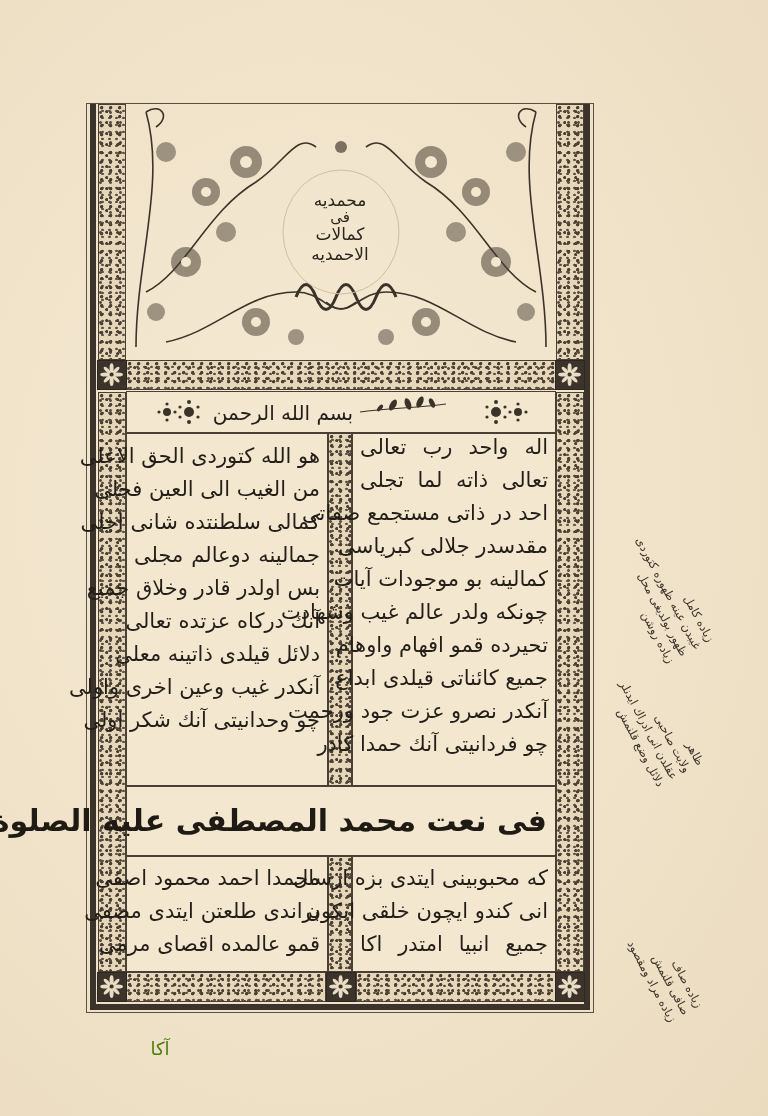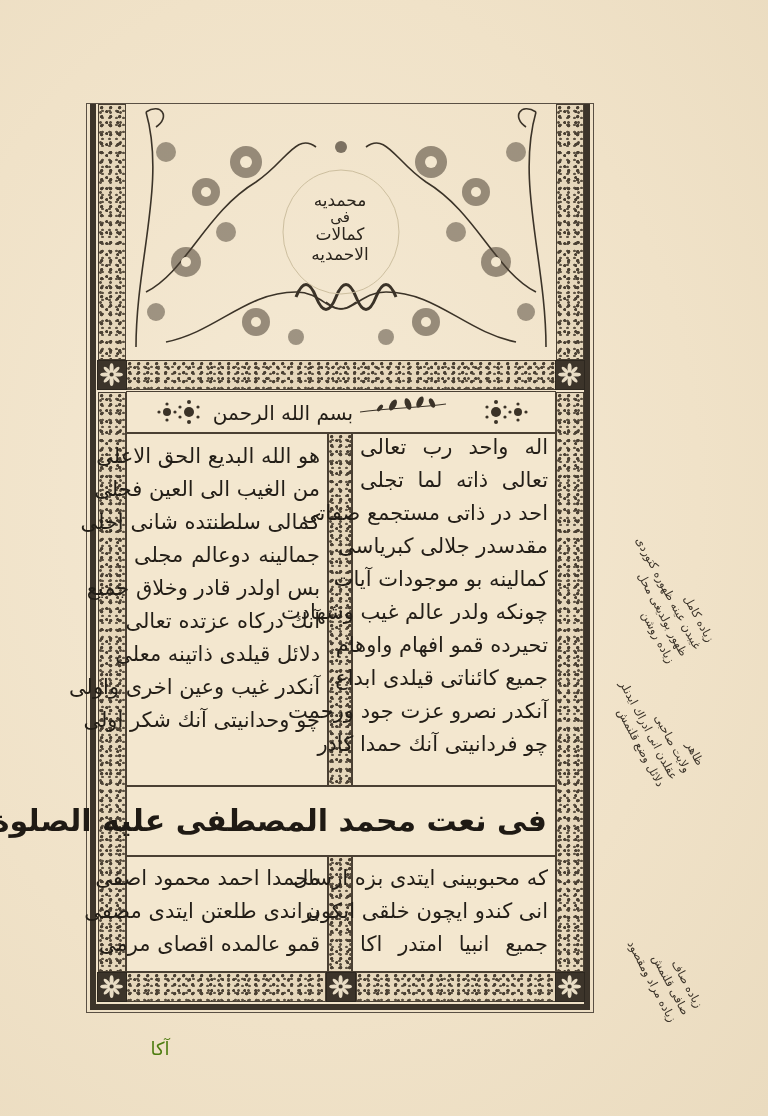--- a/index.html
+++ b/index.html
@@ -254,21 +254,21 @@
   <div class="verse-line">مقدسدر جلالی كبریاسی</div>
   <div class="verse-line">كمالینه بو موجودات آیات</div>
   <div class="verse-line">چونكه ولدر عالم غیب وشهادت</div>
   <div class="verse-line">تحیرده قمو افهام واوهام</div>
   <div class="verse-line">جمیع كائناتی قیلدی ابداع</div>
   <div class="verse-line">آنكدر نصرو عزت جود ورحمت</div>
   <div class="verse-line">چو فردانیتی آنك حمدا كادر</div>
 </div>
 
 <div class="abs ar" style="left:134px;top:440px;width:186px;">
-  <div class="verse-line">هو الله البدیع الحق الاعلی</div>
+  <div class="verse-line">هو الله كتوردی الحق الاعلی</div>
   <div class="verse-line">من الغیب الی العین فجلی</div>
   <div class="verse-line">كمالی سلطنتده شانی اجلی</div>
   <div class="verse-line">جمالینه دوعالم مجلی</div>
   <div class="verse-line">بس اولدر قادر وخلاق جمیع</div>
   <div class="verse-line">آنك دركاه عزتده تعالی</div>
   <div class="verse-line">دلائل قیلدی ذاتینه معلی</div>
   <div class="verse-line">آنكدر غیب وعین اخری واولی</div>
   <div class="verse-line">چو وحدانیتی آنك شكر اولی</div>
 </div>
 

